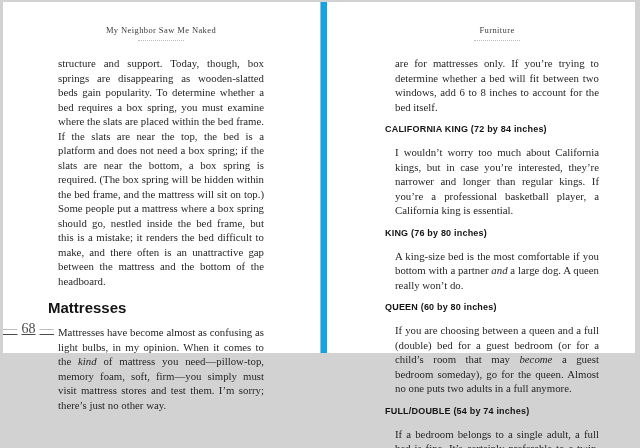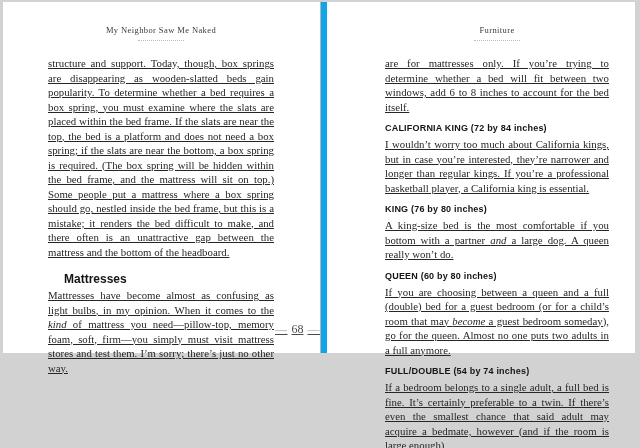--- a/index.html
+++ b/index.html
@@ -49,48 +49,48 @@
     margin: 5px auto 0;
     border-bottom: 1px dotted #bcbcbc;
   }
   .body-text {
     margin-top: 15px;
     font-size: 10.8px;
     line-height: 14.5px;
     color: #262626;
     text-align: justify;
   }
-  .body-text p { margin: 0; text-decoration: underline; }
+  .body-text p { margin: 10px; }
   .it { font-style: italic; }
   .indent { text-indent: 16px; }
   .sans-heading-lg {
     font-family: "Liberation Sans", sans-serif;
     font-weight: bold;
-    font-size: 12px;
+    font-size: 15px;
     line-height: 14px;
     color: #141414;
-    margin: 13px 16px 2px;
+    margin: 13px 0 2px;
     text-align: left;
   }
   .sans-heading {
     font-family: "Liberation Sans", sans-serif;
     font-weight: bold;
     font-size: 9px;
     line-height: 11px;
     letter-spacing: 0.2px;
     color: #141414;
     margin: 9px 0 3px;
     text-align: left;
   }
   .page-footer {
     position: absolute;
     left: 0; right: 0;
     bottom: 16px;
-    text-align: right;
-    font-size: 12px;
+    text-align: left;
+    font-size: 14px;
     color: #4a4a4a;
     white-space: nowrap;
     text-decoration: underline;
   }
   .footer-orn { color: #a8a8a8; letter-spacing: 0.5px; }
   .page-num { margin: 0 4px; }
 </style>
 </head>
 <body>
 

